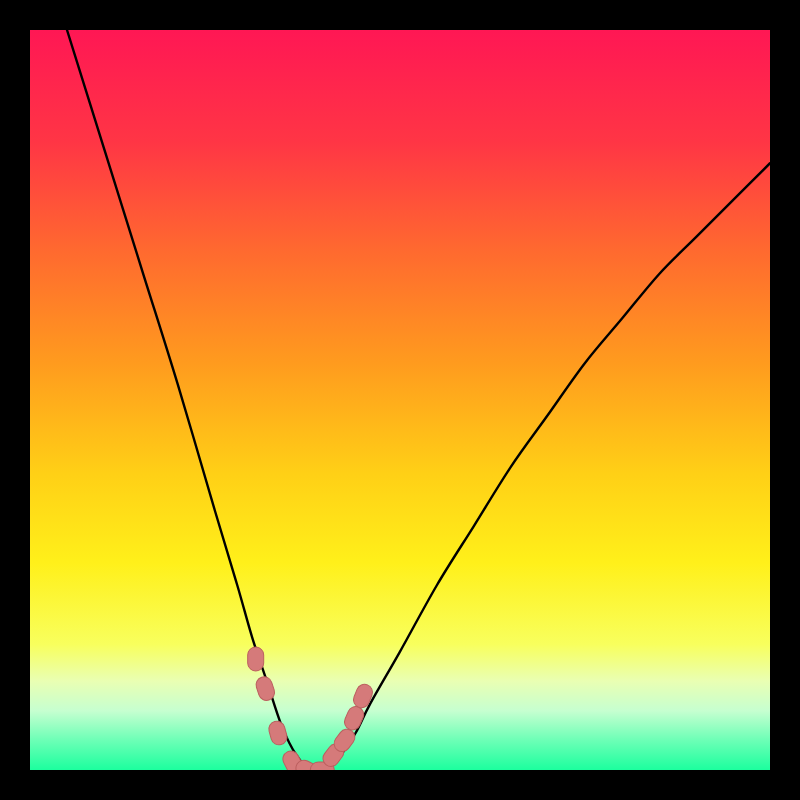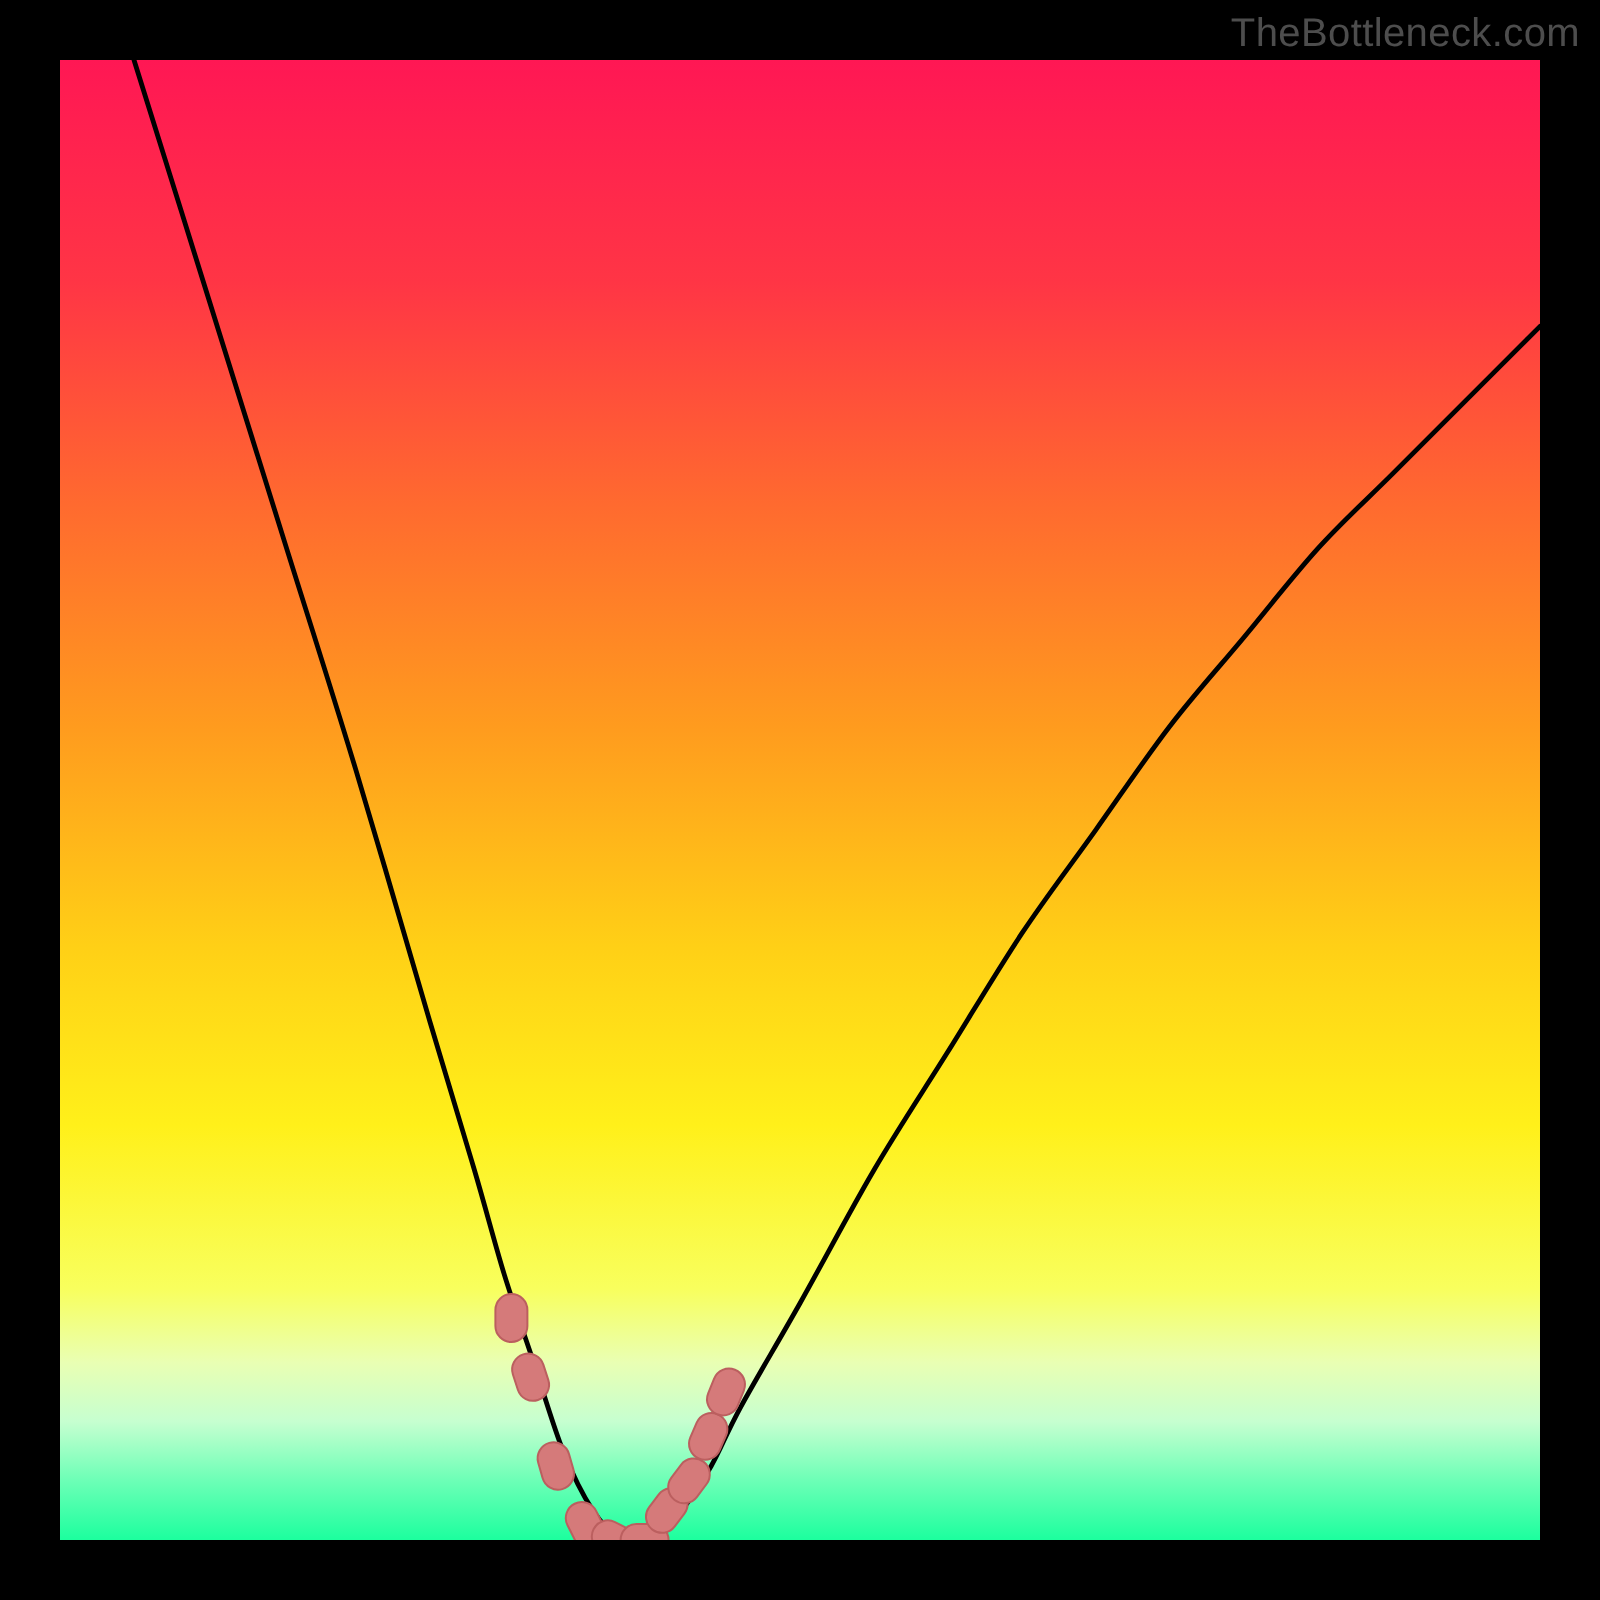--- a/index.html
+++ b/index.html
@@ -82,14 +82,13 @@
           <rect x="284.3" y="728.0" width="16" height="24" rx="8" ry="8" fill="#d57a7a" stroke="#bb5f5f" stroke-width="1" transform="rotate(90.0 292.3 740.0)"></rect>
           <rect x="295.4" y="713.2" width="16" height="24" rx="8" ry="8" fill="#d57a7a" stroke="#bb5f5f" stroke-width="1" transform="rotate(36.9 303.4 725.2)"></rect>
           <rect x="306.5" y="698.4" width="16" height="24" rx="8" ry="8" fill="#d57a7a" stroke="#bb5f5f" stroke-width="1" transform="rotate(36.9 314.5 710.4)"></rect>
           <rect x="316.1" y="676.2" width="16" height="24" rx="8" ry="8" fill="#d57a7a" stroke="#bb5f5f" stroke-width="1" transform="rotate(23.4 324.1 688.2)"></rect>
           <rect x="325.0" y="654.0" width="16" height="24" rx="8" ry="8" fill="#d57a7a" stroke="#bb5f5f" stroke-width="1" transform="rotate(21.8 333.0 666.0)"></rect>
         </g>
     </svg>
 
   </div>
 
-  <div class="watermark">TheBottleneck.com</div>
 </div>
 
 </body></html>

